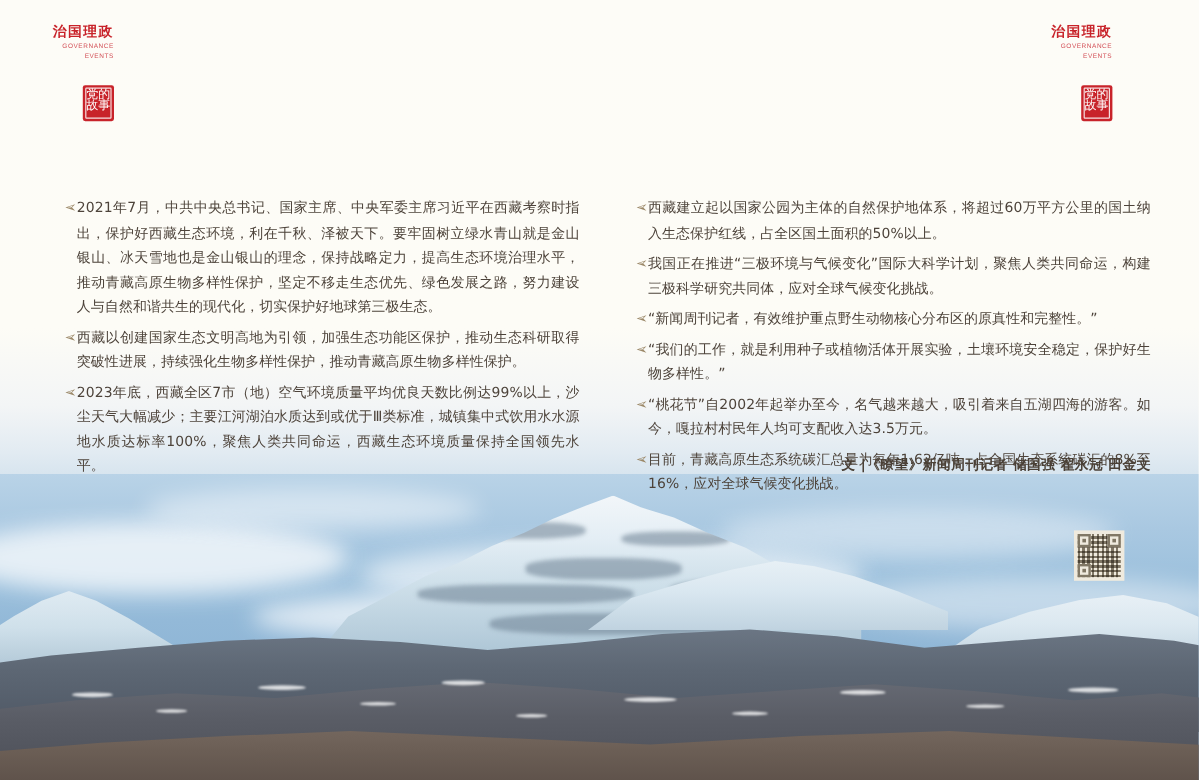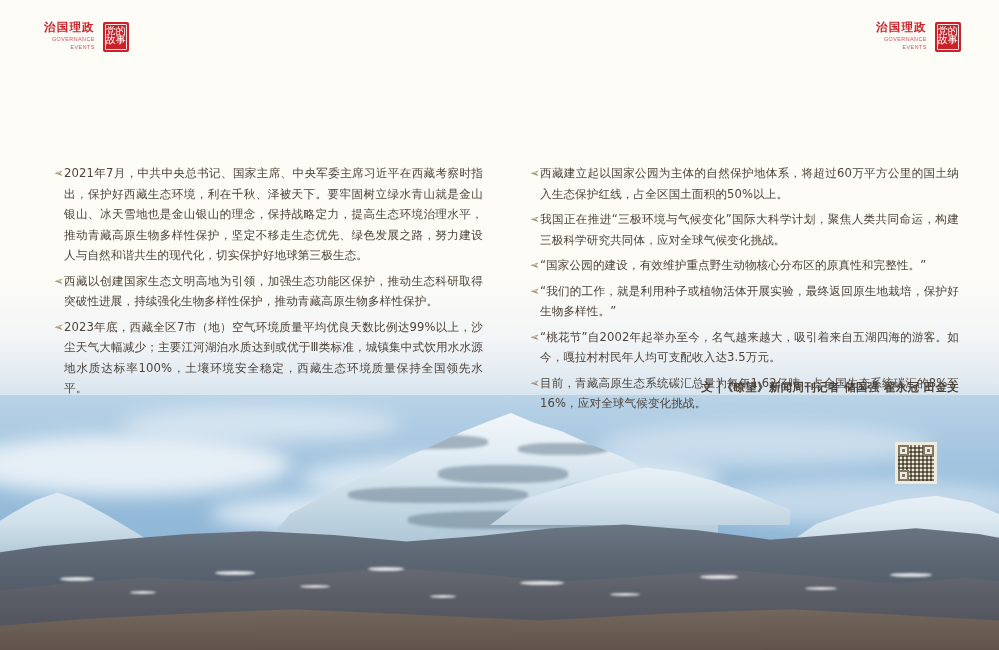--- a/index.html
+++ b/index.html
@@ -140,22 +140,23 @@
     position: absolute;
     background: rgba(255,255,255,0.78);
     border-radius: 50%;
     filter: blur(1.1px);
   }
 
   
   .logo {
     position: absolute;
     display: flex;
-    align-items: center;
-    gap: 8px;
+    align-items: flex-end;
+    gap: 20px;
+    flex-direction: column;
   }
   .logo-left  { left: 44px;  top: 22px; }
   .logo-right { left: 876px; top: 22px; }
   .logo-words { text-align: right; line-height: 1; }
   .logo-cn {
     font-size: 11.5px;
     letter-spacing: 1.2px;
     color: #c8232a;
     font-weight: bold;
   }
@@ -371,39 +372,39 @@
         <div class="bullet-item">
           <span class="bullet-mark">➢</span>
           <span class="bullet-text">2021年7月，中共中央总书记、国家主席、中央军委主席习近平在西藏考察时指出，保护好西藏生态环境，利在千秋、泽被天下。要牢固树立绿水青山就是金山银山、冰天雪地也是金山银山的理念，保持战略定力，提高生态环境治理水平，推动青藏高原生物多样性保护，坚定不移走生态优先、绿色发展之路，努力建设人与自然和谐共生的现代化，切实保护好地球第三极生态。</span>
         </div>
         <div class="bullet-item">
           <span class="bullet-mark">➢</span>
           <span class="bullet-text">西藏以创建国家生态文明高地为引领，加强生态功能区保护，推动生态科研取得突破性进展，持续强化生物多样性保护，推动青藏高原生物多样性保护。</span>
         </div>
         <div class="bullet-item">
           <span class="bullet-mark">➢</span>
-          <span class="bullet-text">2023年底，西藏全区7市（地）空气环境质量平均优良天数比例达99%以上，沙尘天气大幅减少；主要江河湖泊水质达到或优于Ⅲ类标准，城镇集中式饮用水水源地水质达标率100%，土壤环境安全稳定，西藏生态环境质量保持全国领先水平。</span>
+          <span class="bullet-text">2023年底，西藏全区7市（地）空气环境质量平均优良天数比例达99%以上，沙尘天气大幅减少；主要江河湖泊水质达到或优于Ⅲ类标准，城镇集中式饮用水水源地水质达标率100%，聚焦人类共同命运，西藏生态环境质量保持全国领先水平。</span>
         </div>
       </div>
     <div class="col" id="col-right">
         <div class="bullet-item">
           <span class="bullet-mark">➢</span>
           <span class="bullet-text">西藏建立起以国家公园为主体的自然保护地体系，将超过60万平方公里的国土纳入生态保护红线，占全区国土面积的50%以上。</span>
         </div>
         <div class="bullet-item">
           <span class="bullet-mark">➢</span>
           <span class="bullet-text">我国正在推进“三极环境与气候变化”国际大科学计划，聚焦人类共同命运，构建三极科学研究共同体，应对全球气候变化挑战。</span>
         </div>
         <div class="bullet-item">
           <span class="bullet-mark">➢</span>
-          <span class="bullet-text">“国家公园的建设，有效维护重点野生动物核心分布区的原真性和完整性。”</span>
-        </div>
-        <div class="bullet-item">
-          <span class="bullet-mark">➢</span>
-          <span class="bullet-text">“我们的工作，就是利用种子或植物活体开展实验，最终返回原生地栽培，保护好生物多样性。”</span>
+          <span class="bullet-text">“新闻周刊记者，有效维护重点野生动物核心分布区的原真性和完整性。”</span>
+        </div>
+        <div class="bullet-item">
+          <span class="bullet-mark">➢</span>
+          <span class="bullet-text">“我们的工作，就是利用种子或植物活体开展实验，土壤环境安全稳定，保护好生物多样性。”</span>
         </div>
         <div class="bullet-item">
           <span class="bullet-mark">➢</span>
           <span class="bullet-text">“桃花节”自2002年起举办至今，名气越来越大，吸引着来自五湖四海的游客。如今，嘎拉村村民年人均可支配收入达3.5万元。</span>
         </div>
         <div class="bullet-item">
           <span class="bullet-mark">➢</span>
           <span class="bullet-text">目前，青藏高原生态系统碳汇总量为每年1.62亿吨，占全国生态系统碳汇的8%至16%，应对全球气候变化挑战。</span>
         </div>
       </div>

